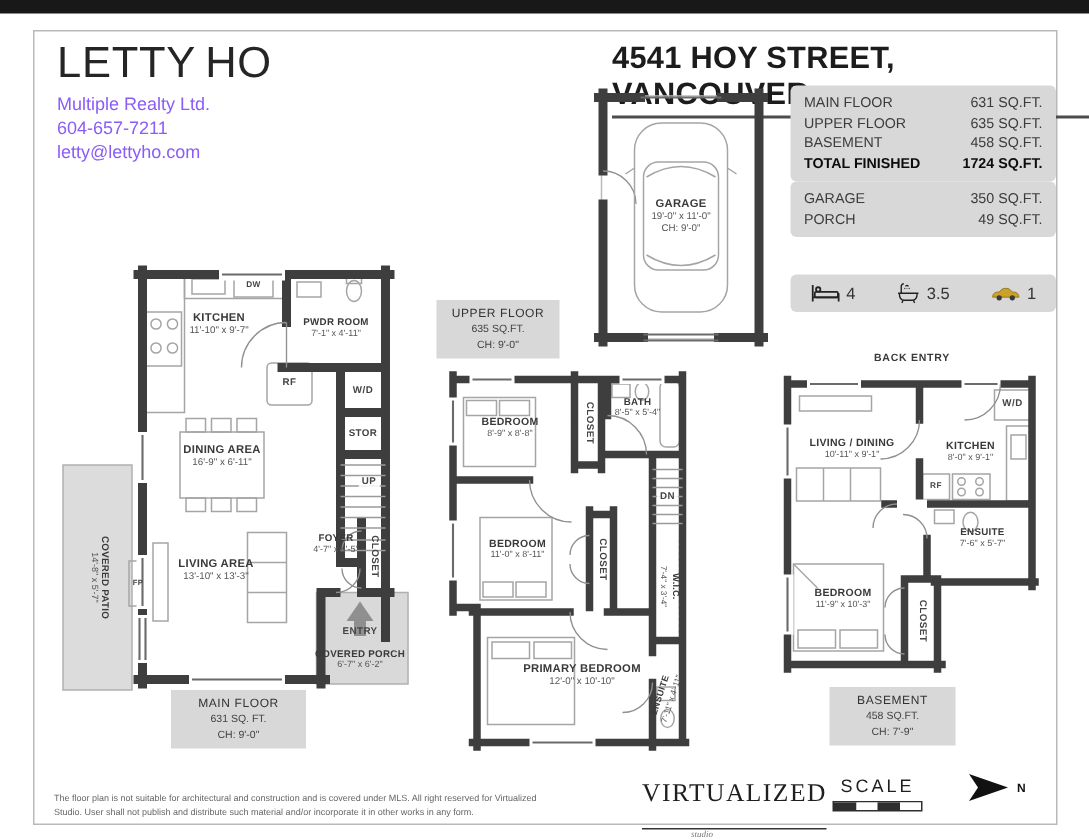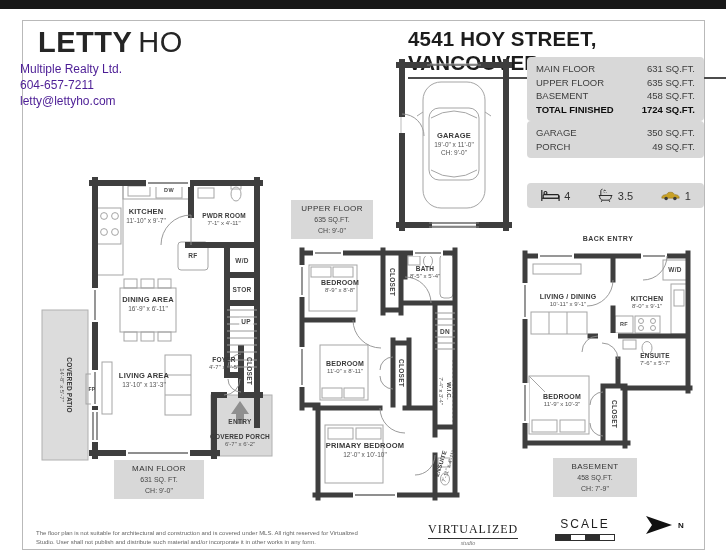--- a/index.html
+++ b/index.html
@@ -4,22 +4,22 @@
 <style>
   html,body{margin:0;padding:0;background:#fff;}
   #canvas{position:relative;width:726px;height:560px;background:#fff;overflow:hidden;
           font-family:"Liberation Sans",sans-serif;color:#222;}
   .abs{position:absolute;}
   #topbar{left:0;top:0;width:726px;height:9px;background:#181818;}
   #frame{left:22px;top:20px;width:681px;height:528px;border:1px solid #b9b9b9;background:#fff;}
 
   
   #agent-name{left:38px;top:26px;font-size:29px;letter-spacing:.5px;color:#252525;}
-  #agent-name .b{font-weight:700;} #agent-name .l{font-weight:400;margin-left:6px;}
-  .agent-line{left:20px;font-size:12px;color:#4c1d95;}
+  #agent-name .b{font-weight:400;} #agent-name .l{font-weight:400;margin-left:6px;}
+  .agent-line{left:38px;font-size:12px;color:#8b5cf6;}
   #logo{left:148px;top:56px;width:84px;text-align:center;}
   #logo .nm{display:block;font-size:10.5px;font-weight:800;letter-spacing:1.5px;color:#1d3b66;margin-top:1px;}
   #logo .sub{display:block;font-size:4.5px;font-weight:700;letter-spacing:2.2px;color:#c62f33;margin-top:1px;}
   #address{left:408px;top:27px;font-size:20.5px;font-weight:700;color:#1c1c1c;
            border-bottom:2px solid #4c4c4c;padding-bottom:2px;letter-spacing:.2px;}
 
   
   .tbl{left:527px;width:177px;background:#d8d8d8;border-radius:4px;padding:5px 9px;box-sizing:border-box;}
   .tbl .row{display:flex;justify-content:space-between;font-size:9.5px;line-height:13.5px;color:#3c3c3c;}
   .tbl .row.total{font-weight:700;color:#0c0c0c;}
@@ -39,21 +39,21 @@
   .tag{font-size:6.5px;font-weight:600;color:#444;letter-spacing:.3px;}
   .chip{background:rgba(255,255,255,.85);padding:0 2px;}
   .planlab{position:absolute;background:#d8d8d8;text-align:center;padding:3px 6px;
            font-size:8px;color:#333;line-height:1.5;}
   .planlab .s{font-size:7px;color:#444;display:block;}
   .planlab .t{display:block;letter-spacing:.4px;}
 
   
   #disclaimer{left:36px;top:529px;width:410px;font-size:6px;color:#666;line-height:1.55;}
   #virt{left:428px;top:519px;width:80px;text-align:center;font-family:"Liberation Serif",serif;}
-  #virt .v{font-size:12px;letter-spacing:1px;color:#1f1f1f;border-bottom:1px solid #333;padding-bottom:1px;display:inline-block;}
+  #virt .v{font-size:17px;letter-spacing:1px;color:#1f1f1f;border-bottom:1px solid #333;padding-bottom:13px;display:inline-block;}
   #virt .vs{display:block;font-size:6px;font-style:italic;color:#777;margin-top:1px;}
   #scalebox{left:552px;top:517px;width:66px;text-align:center;}
   #scalebox .sl{font-size:12px;letter-spacing:2px;color:#1f1f1f;}
   #scalebar{margin:3px auto 0;width:58px;height:5px;border:1px solid #2e2e2e;display:flex;}
   #scalebar div{flex:1;} #scalebar .d{background:#2e2e2e;} #scalebar .w{background:#fff;}
   #north{left:644px;top:514px;display:flex;align-items:center;gap:2px;}
   #north .n{font-size:8px;font-weight:700;color:#111;}
 
   .wall{stroke:#3e3e3e;stroke-width:6;fill:none;stroke-linecap:square;}
   .wall5{stroke:#3e3e3e;stroke-width:5;fill:none;stroke-linecap:square;}
@@ -312,21 +312,21 @@
     <div class="lbl tag chip" style="left:160px;top:137px">DN</div>
     <div class="lbl" style="left:60px;top:172px">
         <span class="rname" style="display:block;font-size:7px">BEDROOM</span>
         <span class="rdims" style="display:block;font-size:6px">11'-0" x 8'-11"</span>
       </div>
     <div class="lbl vrot tag" style="left:116px;top:178px">CLOSET</div>
     <div class="lbl vrot" style="left:160px;top:196px">
         <span class="rname" style="font-size:6px">W.I.C.</span>
         <span class="rdims" style="font-size:5.5px">7'-4" x 3'-4"</span>
       </div>
-    <div class="lbl" style="left:80px;top:255px">
+    <div class="lbl" style="left:103px;top:255px">
         <span class="rname" style="display:block">PRIMARY BEDROOM</span>
         <span class="rdims" style="display:block">12'-0" x 10'-10"</span>
       </div>
     <div class="lbl rneg" style="left:160px;top:270px">
         <span class="rname" style="font-size:6px">ENSUITE</span>
         <span class="rdims" style="font-size:5.5px">7'-11" x 4'-11"</span>
       </div>
   </div>
 
   <div class="plan" style="left:505px;top:228px;width:200px;height:292px">

